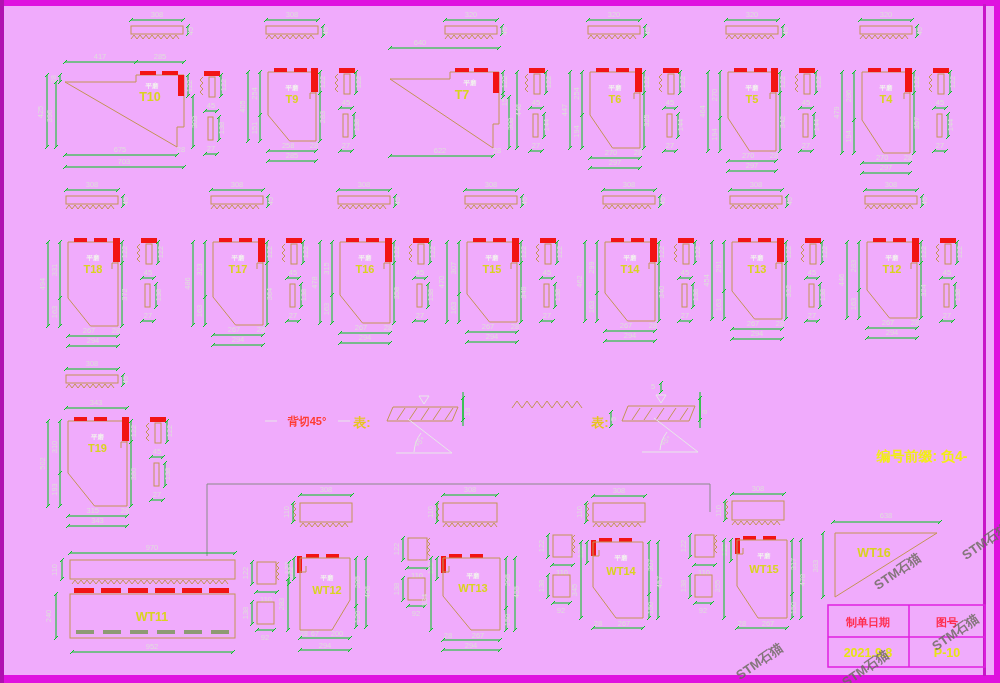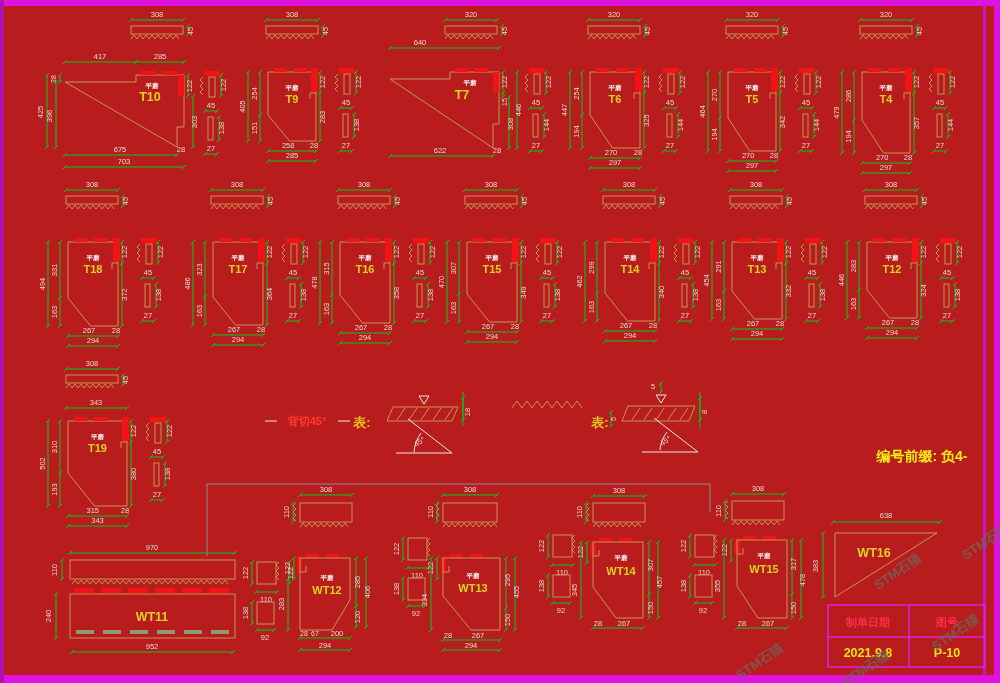--- a/index.html
+++ b/index.html
@@ -1,16 +1,16 @@
 <!DOCTYPE html>
 <html><head>
 <meta charset="utf-8">
 <style>
   html,body{margin:0;padding:0;background:#000;}
-  #stage{position:relative;width:1000px;height:683px;background:#b91c1c;overflow:hidden;}
+  #stage{position:relative;width:1000px;height:683px;background:#f0abfc;overflow:hidden;}
   svg{display:block}
   text{font-family:"Liberation Sans",sans-serif;text-anchor:middle;}
   .g{stroke:#00c81e;stroke-width:1;fill:none;}
   .tan{stroke:#c49455;stroke-width:1;fill:none;}
   .wht{stroke:#e8e8e8;stroke-width:1;fill:none;}
   .bline{stroke:#8a8a8a;stroke-width:1;fill:none;}
   .mag{stroke:#e020e0;stroke-width:1.5;fill:none;}
   .red{fill:#f21414;stroke:none;}
   .gray{fill:#8e9a74;stroke:none;}
   .d{fill:#dededa;font-size:7.5px;}

